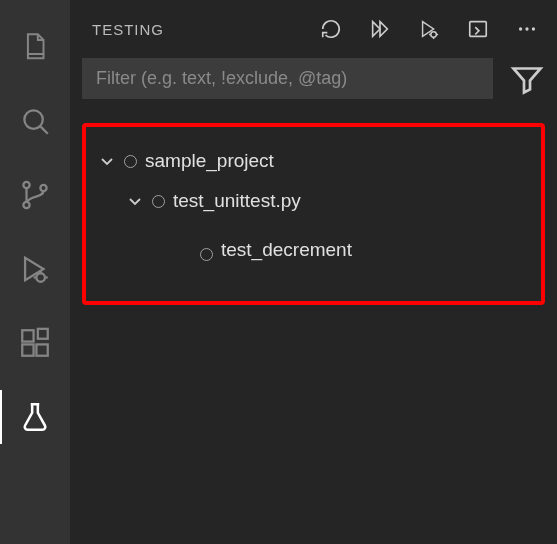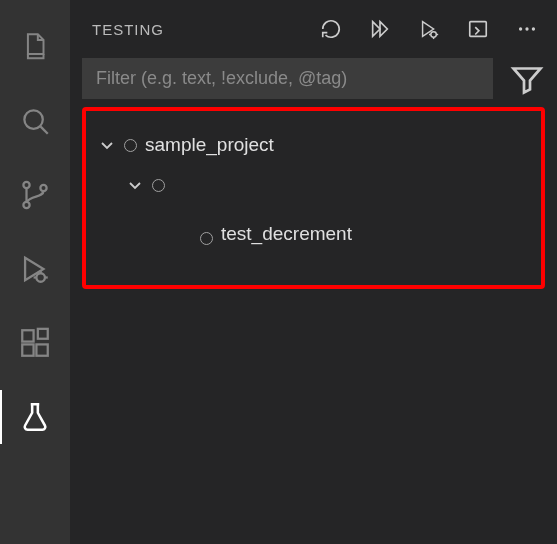--- a/index.html
+++ b/index.html
@@ -93,21 +93,21 @@
     .filter-btn {
       width: 36px;
       height: 36px;
       display: flex;
       align-items: center;
       justify-content: center;
       color: #cccccc;
       cursor: pointer;
     }
     .test-tree {
-      margin-top: 8px;
+      margin-top: 24px;
       border: 4px solid #ff0000;
       border-radius: 4px;
       padding: 14px 10px 40px 10px;
       flex: 0 0 auto;
     }
     .tree-row {
       display: flex;
       align-items: center;
       height: 40px;
       font-size: 19px;
@@ -245,19 +245,20 @@
       <span class="state-circle"></span>
       <span>sample_project</span>
     </div>
     <div class="tree-row indent-1">
       <span class="chevron">
         <svg viewBox="0 0 16 16" fill="none" stroke="currentColor" stroke-width="1.8">
             <path d="M3 6l5 5 5-5"></path>
           </svg>
       </span>
       <span class="state-circle"></span>
+      <span>test_unittest.py</span>
     </div>
     <div class="tree-row indent-3">
       <span class="state-circle"></span>
       <span>test_decrement</span>
     </div>
   </div>
 </div>
 
 </body></html>

